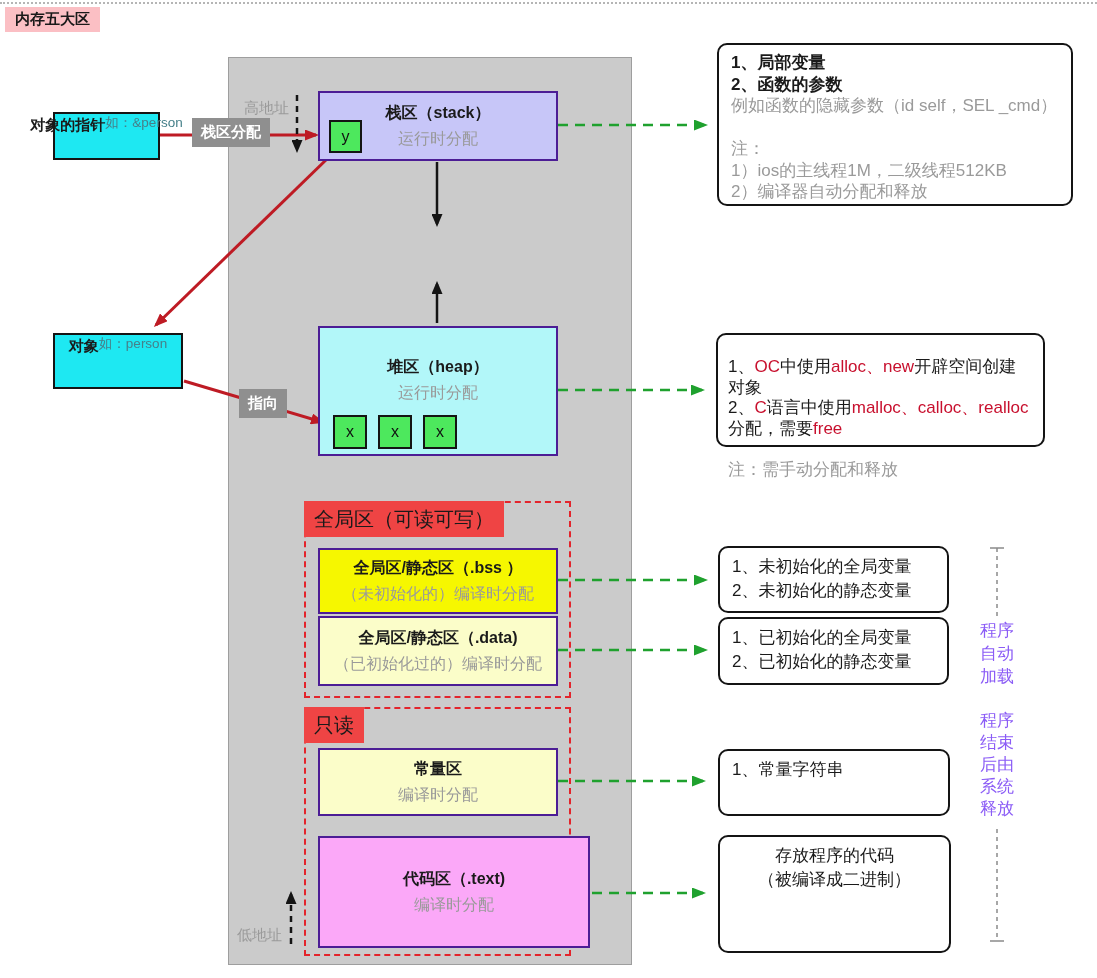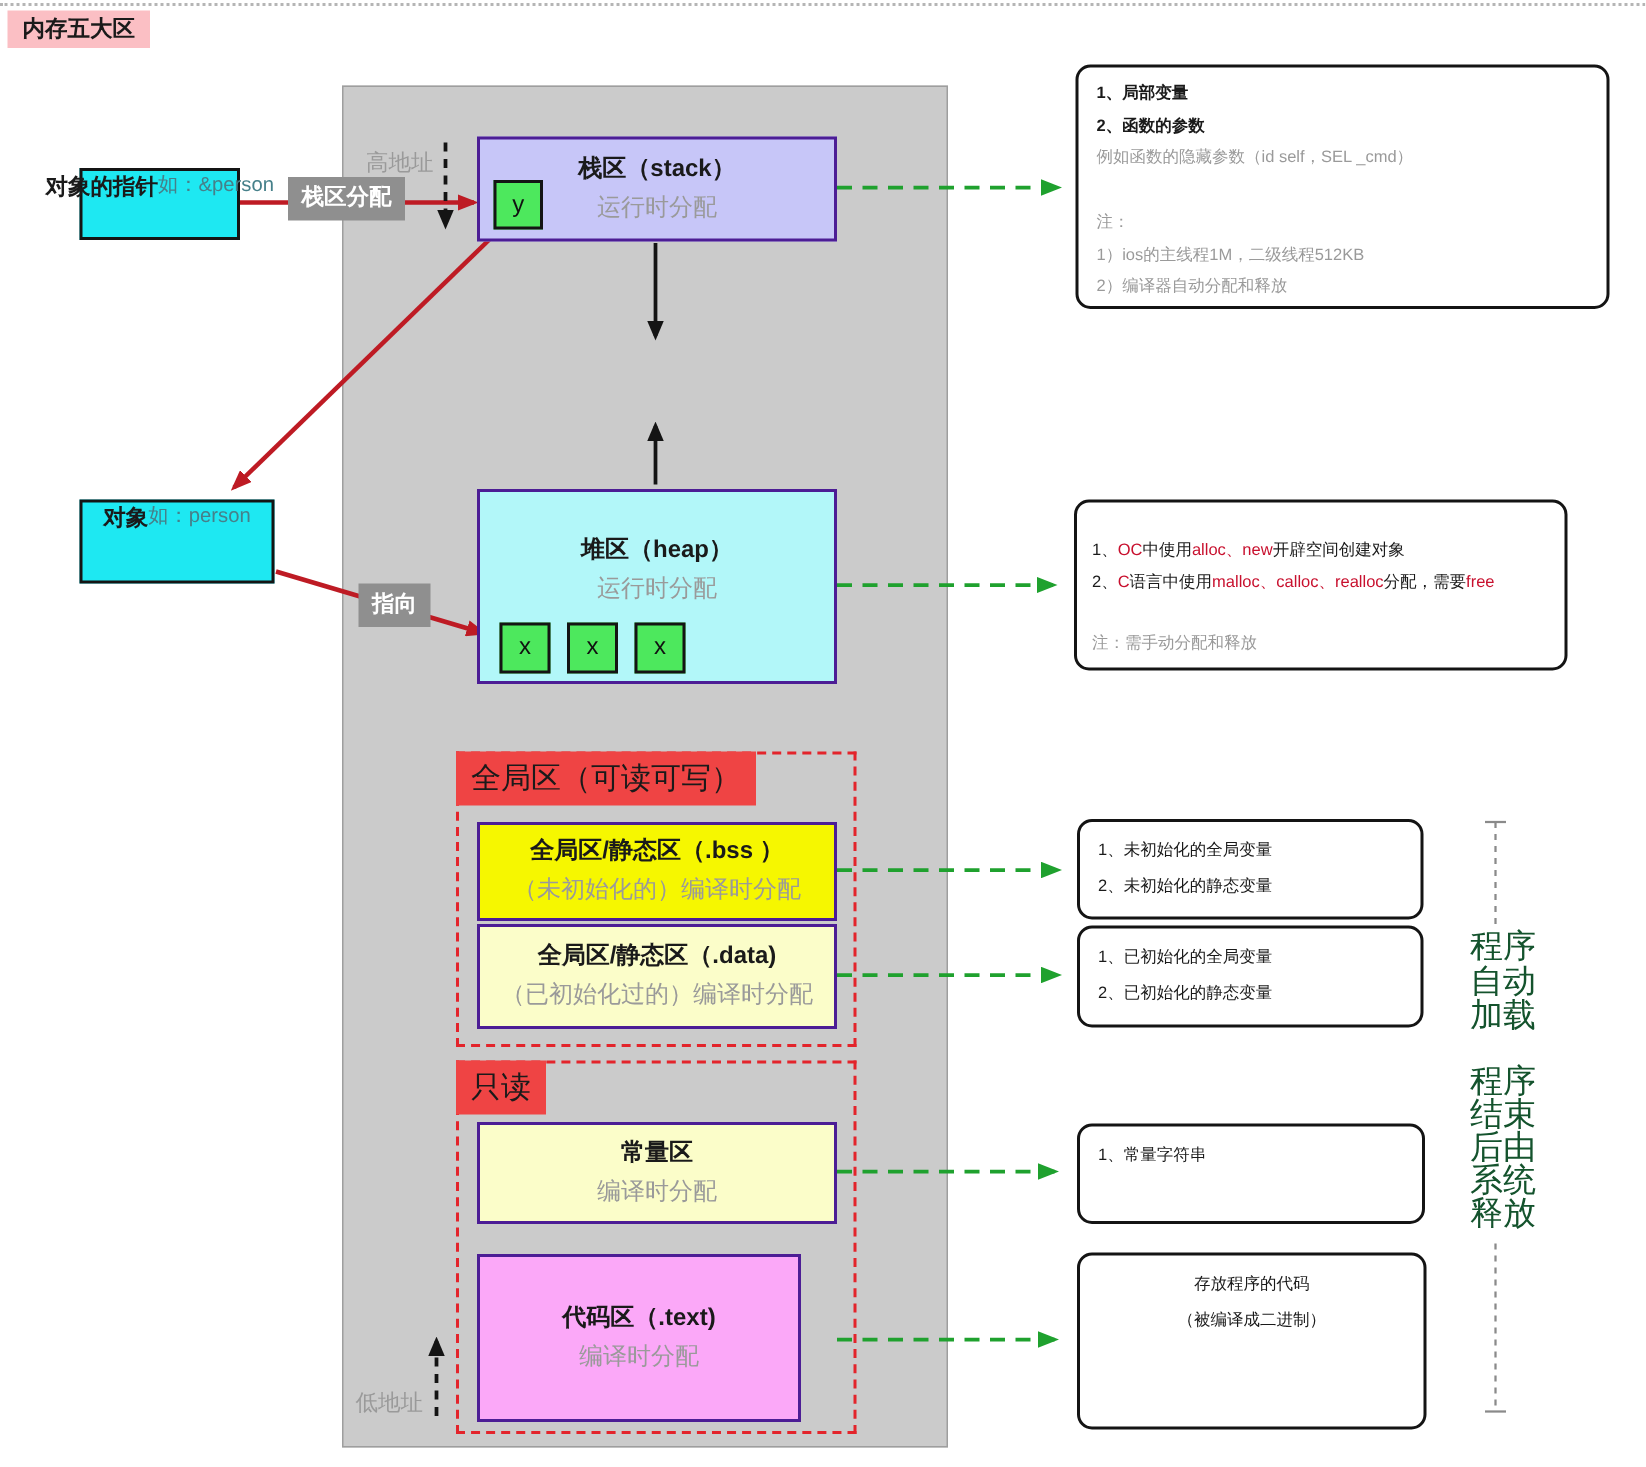--- a/index.html
+++ b/index.html
@@ -19,30 +19,30 @@
   .pale-bg{background:#fbfdc9}
   .code-bg{background:#fba8f8}
   .cell{border:2px solid #141414;background:#4de85d;display:flex;align-items:center;justify-content:center;font-size:16px;color:#111}
   .glabel{background:#8f8f8f;color:#fff;font-weight:700;font-size:15px;padding:5px 9px;line-height:1.25;z-index:2;white-space:nowrap}
   .rlabel{background:#ef4444;color:#1a1a1a;font-size:20px;padding:5px 10px;line-height:1.3;z-index:3;white-space:nowrap}
   .dashed-region{border:2px dashed #e3242b}
   .addr{color:#9a9a9a;font-size:15px;white-space:nowrap}
   .cyanbox{background:#1ee8f2;border:2px solid #141414;display:flex;flex-direction:row;justify-content:center;text-align:center}
   .cyanbox .t1{font-weight:700;font-size:15px;line-height:21px;white-space:nowrap}
   .cyanbox .t2{color:#46808a;font-size:13.5px;line-height:18px;white-space:nowrap}
-  .note{background:#fff;border:2px solid #141414;border-radius:10px;font-size:11px;line-height:21.5px;padding:7px 12px;font-weight:500}
+  .note{background:#fff;border:2px solid #141414;border-radius:10px;font-size:17px;line-height:21.5px;padding:7px 12px;font-weight:500}
   .note .ln{min-height:1em}
   .note .muted{color:#9a9a9a;font-weight:400}
   .note .strong{font-weight:700}
   .note .red{color:#c8102e}
   .note.center{display:flex;flex-direction:column;justify-content:flex-start}
   .note.tcenter{text-align:center}
   .note.lh20{line-height:20.5px;padding:22px 10px}
   .note.lh24{line-height:24px}
-  .vnote{color:#14532d;font-size:22px;line-height:23px;z-index:2}
+  .vnote{color:#8b5cf6;font-size:17px;line-height:23px;z-index:2}
   .vnote.rel{line-height:22px}
   .arrows{position:absolute;left:0;top:0;z-index:1;pointer-events:none}
 </style>
 </head>
 <body>
 
 <div class="stage">
 
   <div class="abs top-dotted"></div>
 
@@ -76,21 +76,21 @@
       <div class="t1">全局区/静态区（.data)</div>
       <div class="t2">（已初始化过的）编译时分配</div>
     </div>
 
     <div class="abs dashed-region elev" style="left:75px;top:649px;width:267px;height:249px"></div>
     <div class="abs rlabel" style="left:75px;top:649px">只读</div>
     <div class="abs region pale-bg elev" style="left:89px;top:690px;width:240px;height:68px">
       <div class="t1">常量区</div>
       <div class="t2">编译时分配</div>
     </div>
-    <div class="abs region code-bg elev" style="left:89px;top:778px;width:216px;height:112px">
+    <div class="abs region code-bg elev" style="left:89px;top:778px;width:272px;height:112px">
       <div class="t1">代码区（.text)</div>
       <div class="t2">编译时分配</div>
     </div>
 
     <div class="abs addr elev" style="left:8px;top:868px">低地址</div>
   </div>
 
   <svg class="arrows" width="1097" height="978" viewBox="0 0 1097 978">
     <defs>
       <marker id="mr" markerUnits="userSpaceOnUse" markerWidth="14" markerHeight="11" refX="11" refY="5.5" orient="auto">

